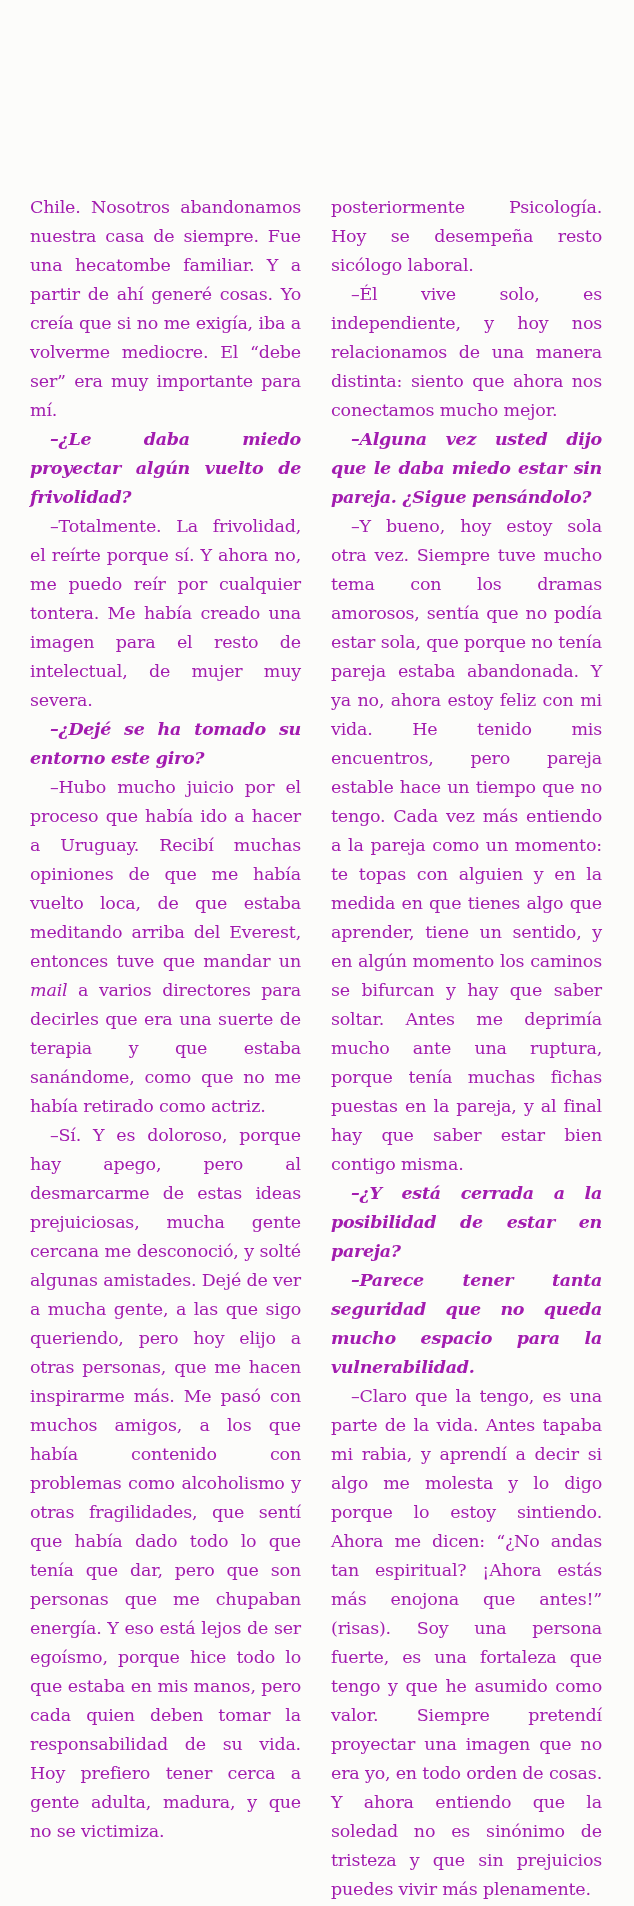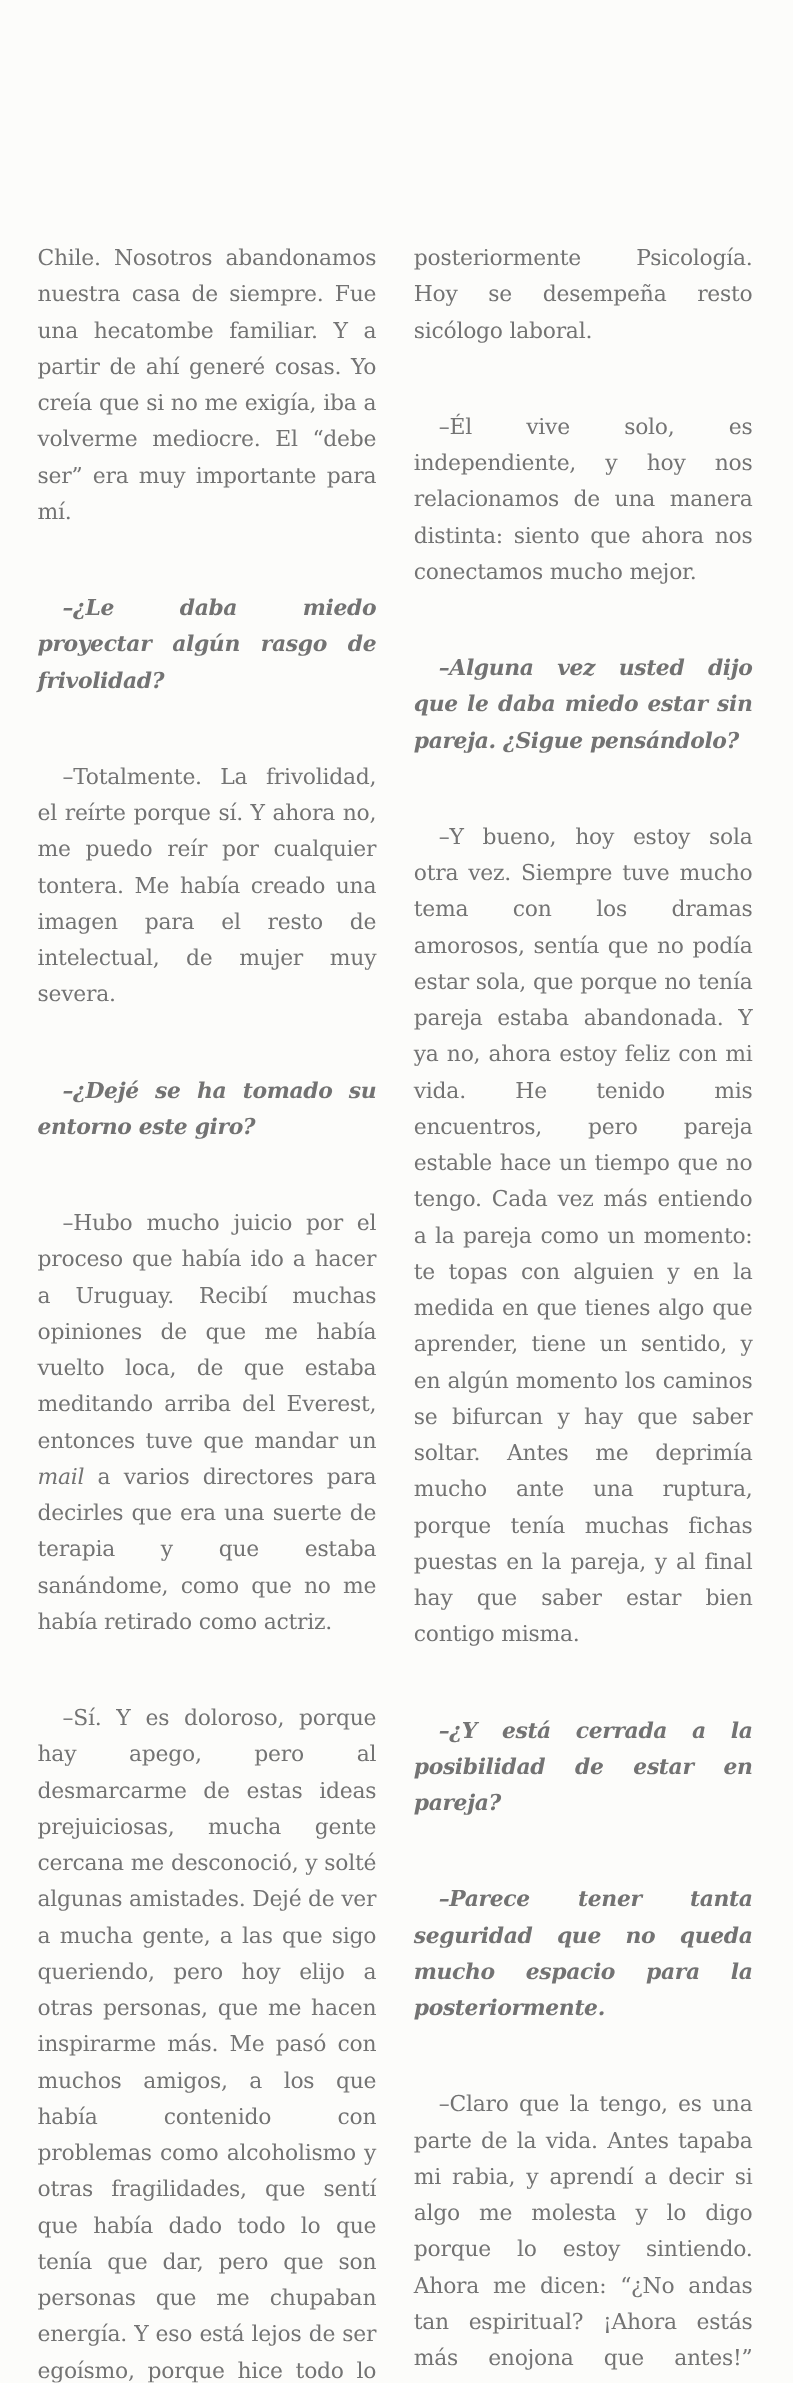--- a/index.html
+++ b/index.html
@@ -15,64 +15,63 @@
   .page {
     box-sizing: border-box;
     width: 634px;
     height: 1906px;
     padding: 193px 32px 0 30px;
     display: flex;
     gap: 30px;
     font-family: "DejaVu Serif", serif;
     font-size: 17.5px;
     line-height: 29px;
-    color: #737373;
+    color: #a21caf;
     letter-spacing: -0.2px;
   }
   .col {
     width: 271px;
     flex: 0 0 271px;
   }
   .col p {
     margin: 0;
     text-align: justify;
     hyphens: auto;
     -webkit-hyphens: auto;
   }
   p.cont {
     text-indent: 0;
   }
   p.q, p.a, p.narr {
     text-indent: 20px;
-    margin-top: 48px;
   }
   p.q {
     font-weight: bold;
     font-style: italic;
     letter-spacing: -0.3px;
   }
 </style>
 </head>
 <body>
 
 <div class="page">
 
   <div class="col">
     <p class="cont">Chile. Nosotros abandonamos nuestra casa de siempre. Fue una hecatombe familiar. Y a partir de ahí generé cosas. Yo creía que si no me exigía, iba a volverme mediocre. El “debe ser” era muy importante para mí.</p>
-    <p class="q">–¿Le daba miedo proyectar algún rasgo de frivolidad?</p>
+    <p class="q">–¿Le daba miedo proyectar algún vuelto de frivolidad?</p>
     <p class="a">–Totalmente. La frivolidad, el reírte porque sí. Y ahora no, me puedo reír por cualquier tontera. Me había creado una imagen para el resto de intelectual, de mujer muy severa.</p>
     <p class="q">–¿Dejé se ha tomado su entorno este giro?</p>
     <p class="a"><span>–Hubo mucho juicio por el proceso que había ido a hacer a Uruguay. Recibí muchas opiniones de que me había vuelto loca, de que estaba meditando arriba del Everest, entonces tuve que mandar un </span><em>mail</em><span> a varios directores para decirles que era una suerte de terapia y que estaba sanándome, como que no me había retirado como actriz.</span></p>
     <p class="a">–Sí. Y es doloroso, porque hay apego, pero al desmarcarme de estas ideas prejuiciosas, mucha gente cercana me desconoció, y solté algunas amistades. Dejé de ver a mucha gente, a las que sigo queriendo, pero hoy elijo a otras personas, que me hacen inspirarme más. Me pasó con muchos amigos, a los que había contenido con problemas como alcoholismo y otras fragilidades, que sentí que había dado todo lo que tenía que dar, pero que son personas que me chupaban energía. Y eso está lejos de ser egoísmo, porque hice todo lo que estaba en mis manos, pero cada quien deben tomar la responsabilidad de su vida. Hoy prefiero tener cerca a gente adulta, madura, y que no se victimiza.</p>
 
   </div>
 
   <div class="col">
     <p class="cont">posteriormente Psicología. Hoy se desempeña resto sicólogo laboral.</p>
     <p class="a">–Él vive solo, es independiente, y hoy nos relacionamos de una manera distinta: siento que ahora nos conectamos mucho mejor.</p>
     <p class="q">–Alguna vez usted dijo que le daba miedo estar sin pareja. ¿Sigue pensándolo?</p>
     <p class="a">–Y bueno, hoy estoy sola otra vez. Siempre tuve mucho tema con los dramas amorosos, sentía que no podía estar sola, que porque no tenía pareja estaba abandonada. Y ya no, ahora estoy feliz con mi vida. He tenido mis encuentros, pero pareja estable hace un tiempo que no tengo. Cada vez más entiendo a la pareja como un momento: te topas con alguien y en la medida en que tienes algo que aprender, tiene un sentido, y en algún momento los caminos se bifurcan y hay que saber soltar. Antes me deprimía mucho ante una ruptura, porque tenía muchas fichas puestas en la pareja, y al final hay que saber estar bien contigo misma.</p>
     <p class="q">–¿Y está cerrada a la posibilidad de estar en pareja?</p>
-    <p class="q">–Parece tener tanta seguridad que no queda mucho espacio para la posteriormente.</p>
+    <p class="q">–Parece tener tanta seguridad que no queda mucho espacio para la vulnerabilidad.</p>
     <p class="a"><span>–Claro que la tengo, es una parte de la vida. Antes tapaba mi rabia, y aprendí a decir si algo me molesta y lo digo porque lo estoy sintiendo. Ahora me dicen: “¿No andas tan espiritual? ¡Ahora estás más enojona que antes!” (risas). Soy una persona fuerte, es una fortaleza que tengo y que he asumido como valor. Siempre pretendí proyectar una imagen que no era yo, en todo orden de cosas. Y ahora entiendo que la soledad no es sinónimo de tristeza y que sin prejuicios puedes vivir más plenamente.</span> </p>
   </div>
 
 </div>
 
 </body></html>

